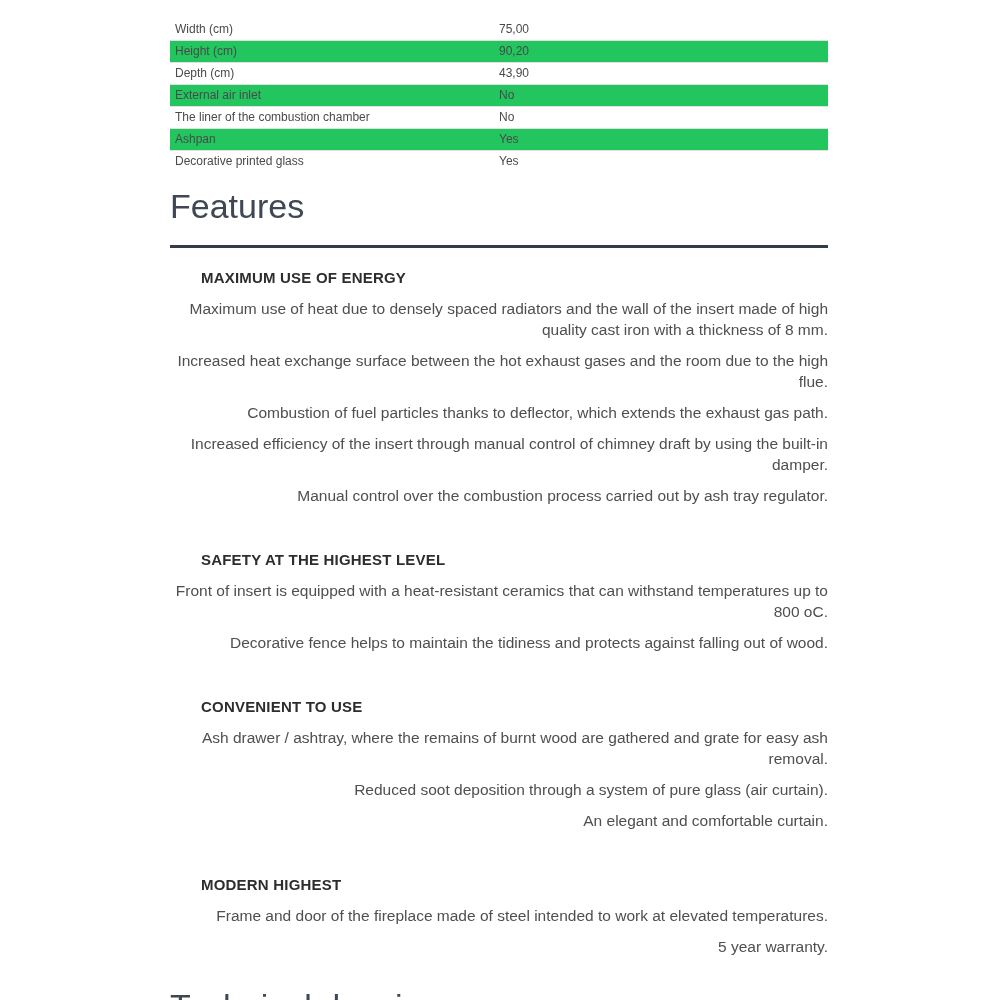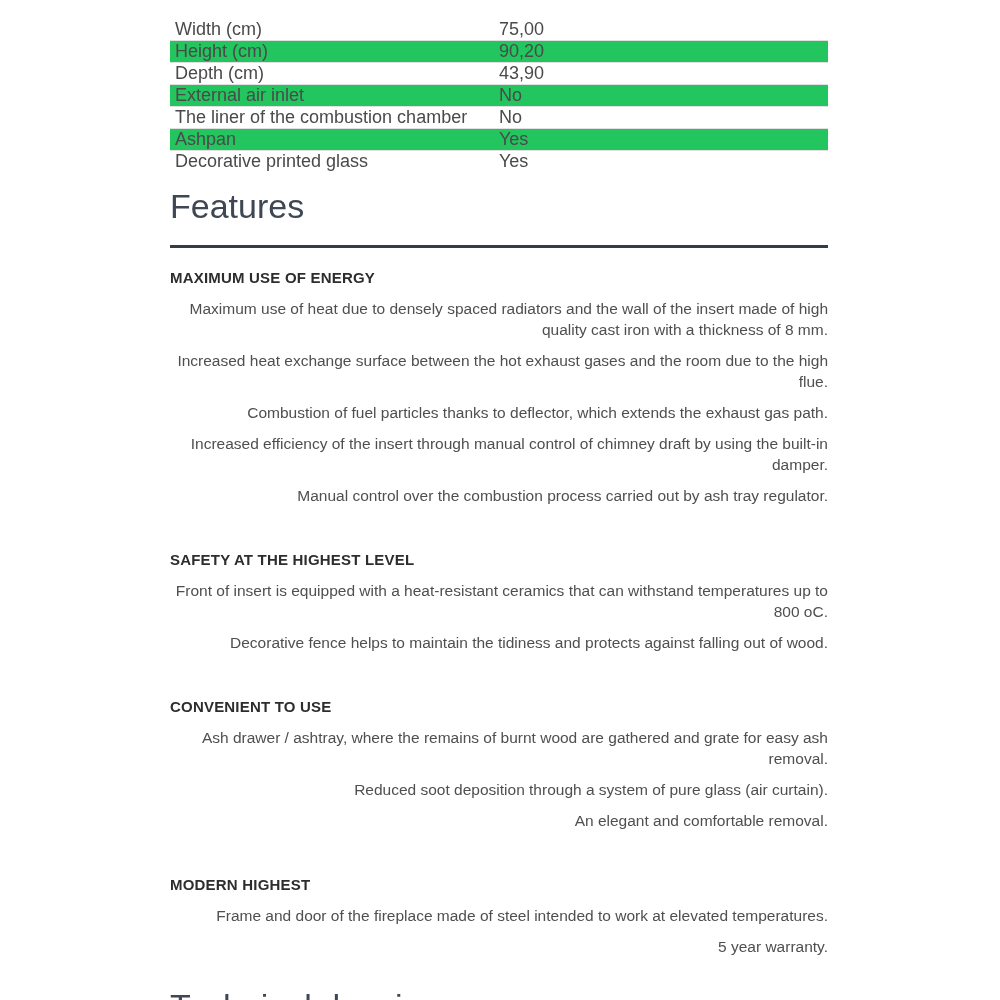--- a/index.html
+++ b/index.html
@@ -13,21 +13,21 @@
     width: 658px;
     margin-left: 170px;
   }
 
   
   .spec-table { margin-top: 19px; }
   .spec-row {
     display: flex;
     height: 22px;
     line-height: 21px;
-    font-size: 18px;
+    font-size: 12px;
     color: #4a4a4a;
     border-bottom: 1px solid #e0e0e0;
   }
   .spec-row:last-child { border-bottom: none; }
   .spec-row.stripe { background: #22c55e; }
   .spec-label {
     flex: 1 1 50%;
     padding-left: 5px;
     white-space: nowrap;
     overflow: hidden;
@@ -50,20 +50,21 @@
   .big-title.tech { margin-top: 30px; padding-bottom: 8px; }
 
   
   .feature-section h3 {
     font-size: 15px;
     font-weight: 700;
     color: #2d2d2d;
     line-height: 20px;
     margin-top: 44px;
     letter-spacing: 0.2px;
+    margin-left: 31px;
   }
   .feature-section:first-of-type h3 { margin-top: 20px; }
   .feature-section p {
     font-size: 15.5px;
     line-height: 21px;
     color: #4f4f4f;
     margin-top: 10px;
     text-align: right;
   }
 </style>
@@ -119,21 +120,21 @@
     <div class="feature-section">
       <h3>SAFETY AT THE HIGHEST LEVEL</h3>
       <p>Front of insert is equipped with a heat-resistant ceramics that can withstand temperatures up to 800 oC.</p>
       <p>Decorative fence helps to maintain the tidiness and protects against falling out of wood.</p>
     </div>
 
     <div class="feature-section">
       <h3>CONVENIENT TO USE</h3>
       <p>Ash drawer / ashtray, where the remains of burnt wood are gathered and grate for easy ash removal.</p>
       <p>Reduced soot deposition through a system of pure glass (air curtain).</p>
-      <p>An elegant and comfortable removal.</p>
+      <p>An elegant and comfortable curtain.</p>
     </div>
 
     <div class="feature-section">
       <h3>MODERN HIGHEST</h3>
       <p>Frame and door of the fireplace made of steel intended to work at elevated temperatures.</p>
       <p>5 year warranty.</p>
     </div>
 
   </div>
 

